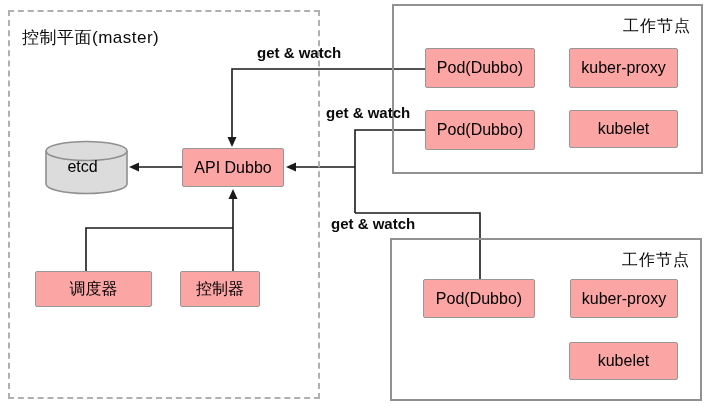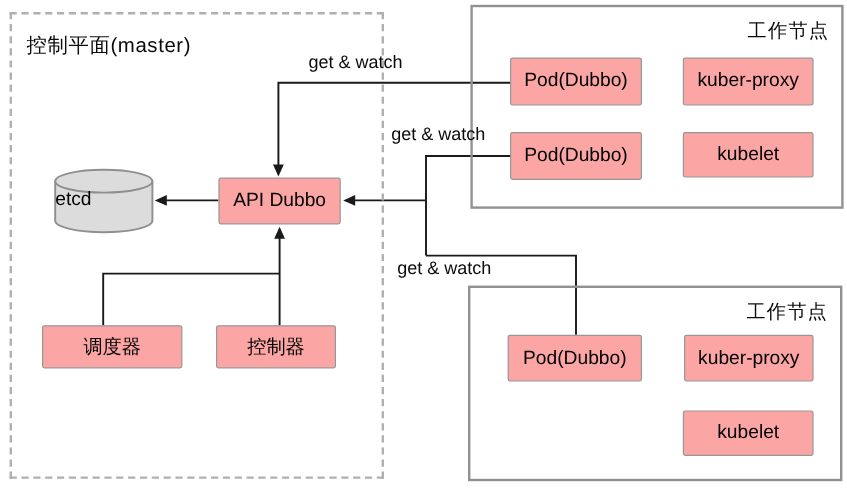--- a/index.html
+++ b/index.html
@@ -36,35 +36,35 @@
     position:absolute;
     background:#fca5a5;
     border:1.5px solid #979797;
     border-radius:2px;
     display:flex;align-items:center;justify-content:center;
     font-size:16px;color:#000;
     box-sizing:border-box;
   }
   .n-api{left:182px;top:148px;width:102px;height:39px;}
   .n-sched{left:35px;top:271px;width:117px;height:36px;}
-  .n-ctrl{left:180px;top:271px;width:100px;height:36px;}
+  .n-ctrl{left:180px;top:271px;width:80px;height:36px;}
   .n-pod1{left:425px;top:48px;width:110px;height:40px;}
   .n-kproxy1{left:569px;top:48px;width:109px;height:40px;}
   .n-pod2{left:425px;top:110px;width:110px;height:40px;}
   .n-kubelet1{left:569px;top:110px;width:109px;height:38px;}
   .n-pod3{left:423px;top:279px;width:112px;height:39px;}
   .n-kproxy2{left:570px;top:279px;width:108px;height:39px;}
   .n-kubelet2{left:569px;top:342px;width:109px;height:38px;}
   .etcd-label{
     position:absolute;left:46px;top:158px;width:73px;
-    text-align:left;font-size:16px;color:#000;
+    text-align:center;font-size:16px;color:#000;
   }
   .edge-label{
     position:absolute;
-    font-size:15px;color:#0a0a0a;white-space:nowrap;
+    font-size:15px;color:#0a0a0a;white-space:nowrap;font-weight:bold;
   }
   .el-1{left:257px;top:44px;}
   .el-2{left:326px;top:104px;}
   .el-3{left:331px;top:215px;}
 </style>
 </head>
 <body>
 
 <div class="canvas">
 

